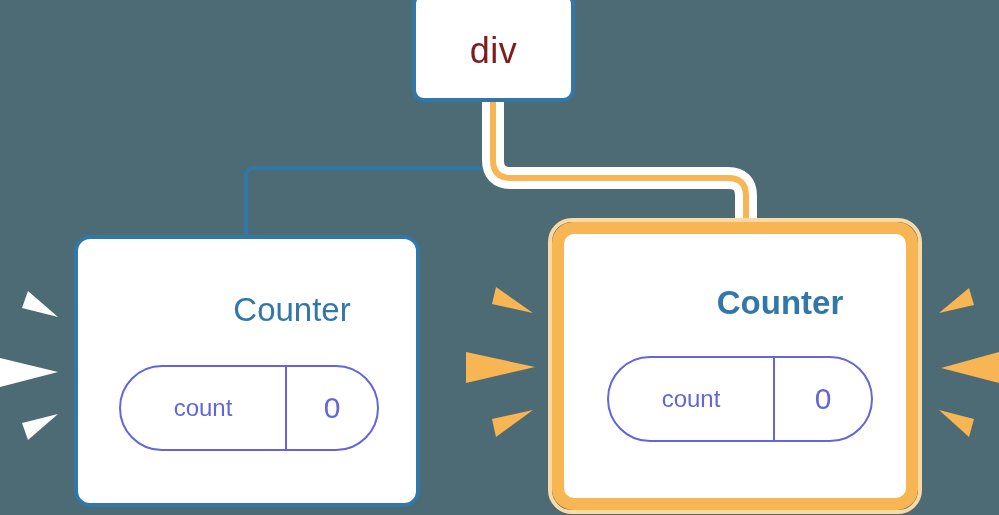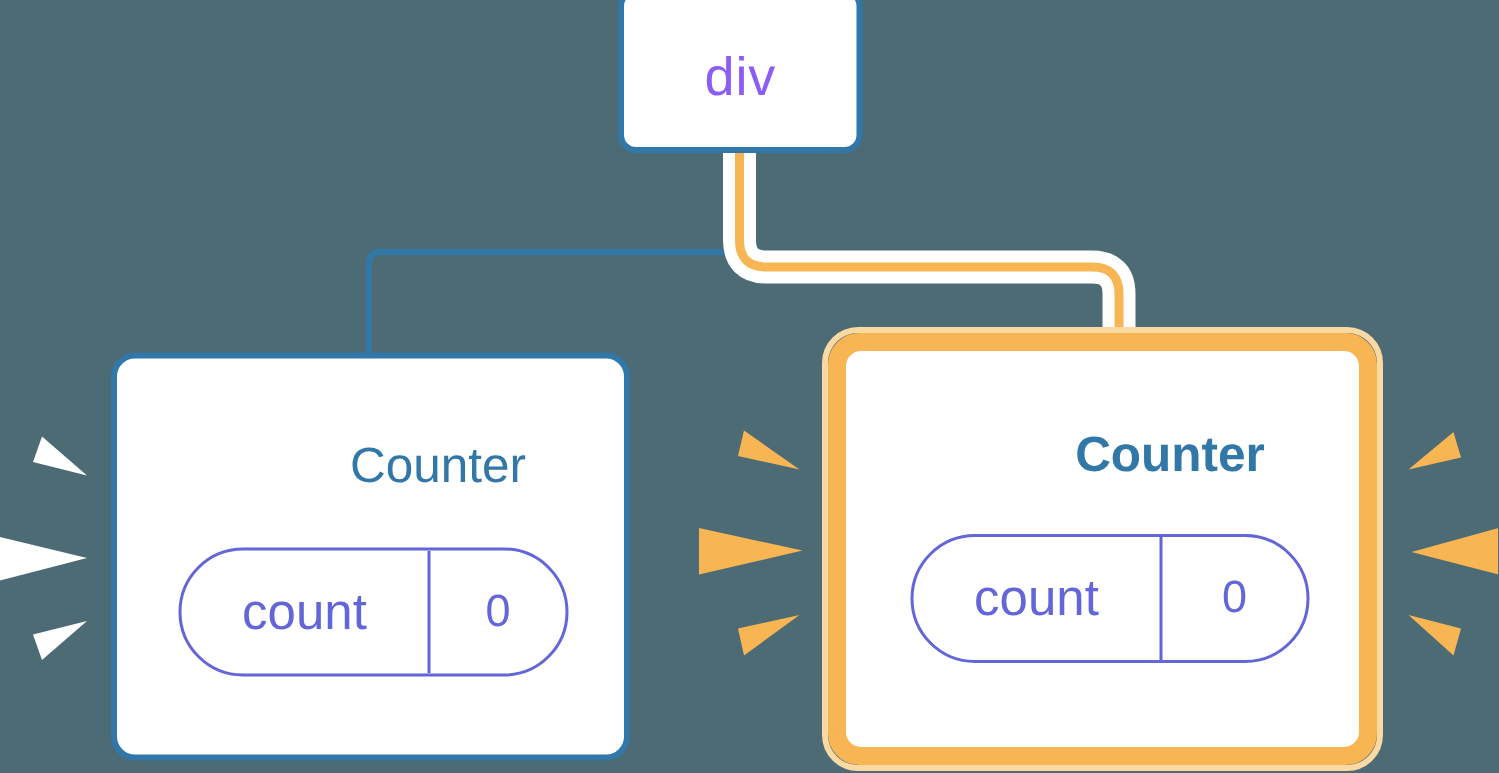--- a/index.html
+++ b/index.html
@@ -33,21 +33,21 @@
     width: 163px;
     height: 110px;
     border: 4px solid #3177a8;
     border-radius: 12px;
     display: flex;
     align-items: center;
     justify-content: center;
   }
   .node-div .node-title {
     font-size: 36px;
-    color: #8b5cf6;
+    color: #7f1d1d;
     font-weight: 400;
     letter-spacing: 0.5px;
     padding-top: 8px;
   }
   .node-counter-left {
     left: 74px;
     top: 235px;
     width: 346px;
     height: 272px;
     border: 4px solid #3177a8;
@@ -121,21 +121,21 @@
     top: 122px;
     width: 266px;
   }
   .pill-key {
     flex: 0 0 166px;
     display: flex;
     align-items: center;
     justify-content: center;
     border-right: 2px solid #6366d8;
     color: #6366d8;
-    font-size: 34px;
+    font-size: 24px;
     box-sizing: border-box;
   }
   .pill-val {
     flex: 1 1 auto;
     display: flex;
     align-items: center;
     justify-content: center;
     color: #6366d8;
     font-size: 30px;
   }

